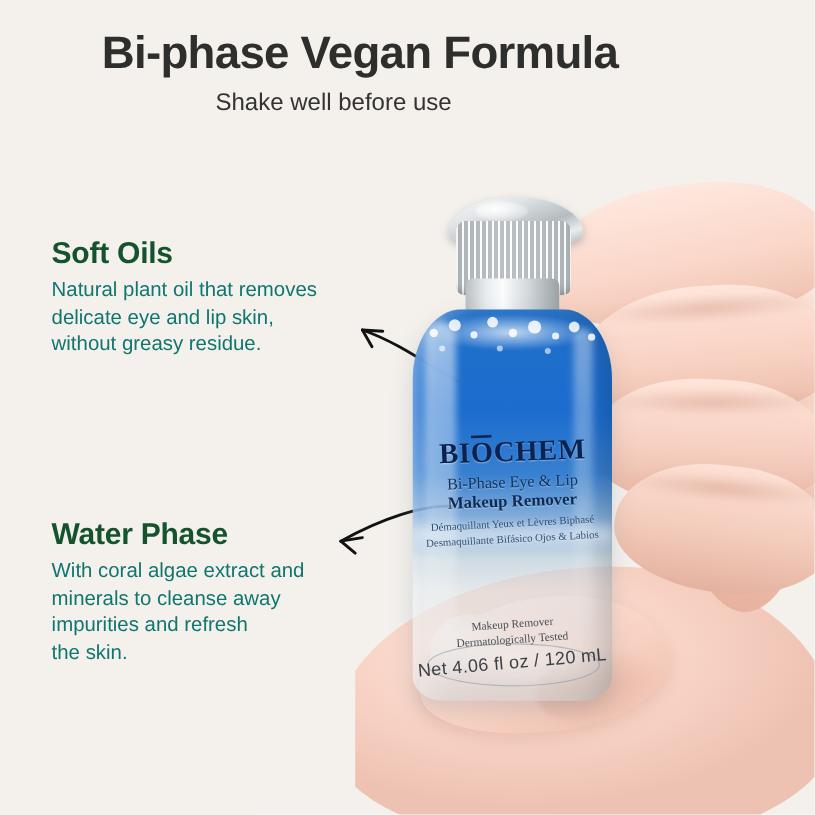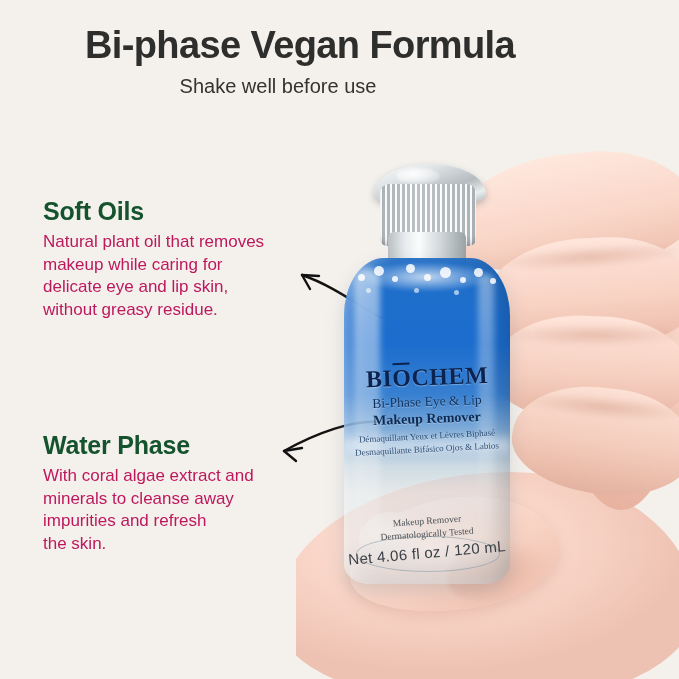--- a/index.html
+++ b/index.html
@@ -56,21 +56,21 @@
     font-size: 25px;
     font-weight: 700;
     color: #14532d;
     letter-spacing: -0.2px;
     margin: 0 0 7px 0;
     line-height: 1.05;
   }
   .feature-body {
     font-size: 17px;
     font-weight: 400;
-    color: #be185d;
+    color: #0f766e;
     line-height: 1.32;
     margin: 0;
   }
   .feature-body .ln { display: block; white-space: nowrap; }
 
   
   .arrow-svg {
     position: absolute;
     pointer-events: none;
   }
@@ -422,21 +422,20 @@
 
 <div id="canvas">
 
   <div id="title">Bi-phase Vegan Formula</div>
   <div id="subtitle">Shake well before use</div>
 
   <div class="feature" id="feature-soft-oils">
     <div class="feature-heading">Soft Oils</div>
     <div class="feature-body">
       <span class="ln">Natural plant oil that removes</span>
-      <span class="ln">makeup while caring for</span>
       <span class="ln">delicate eye and lip skin,</span>
       <span class="ln">without greasy residue.</span>
     </div>
   </div>
 
   <div class="feature" id="feature-water-phase">
     <div class="feature-heading">Water Phase</div>
     <div class="feature-body">
       <span class="ln">With coral algae extract and</span>
       <span class="ln">minerals to cleanse away</span>

